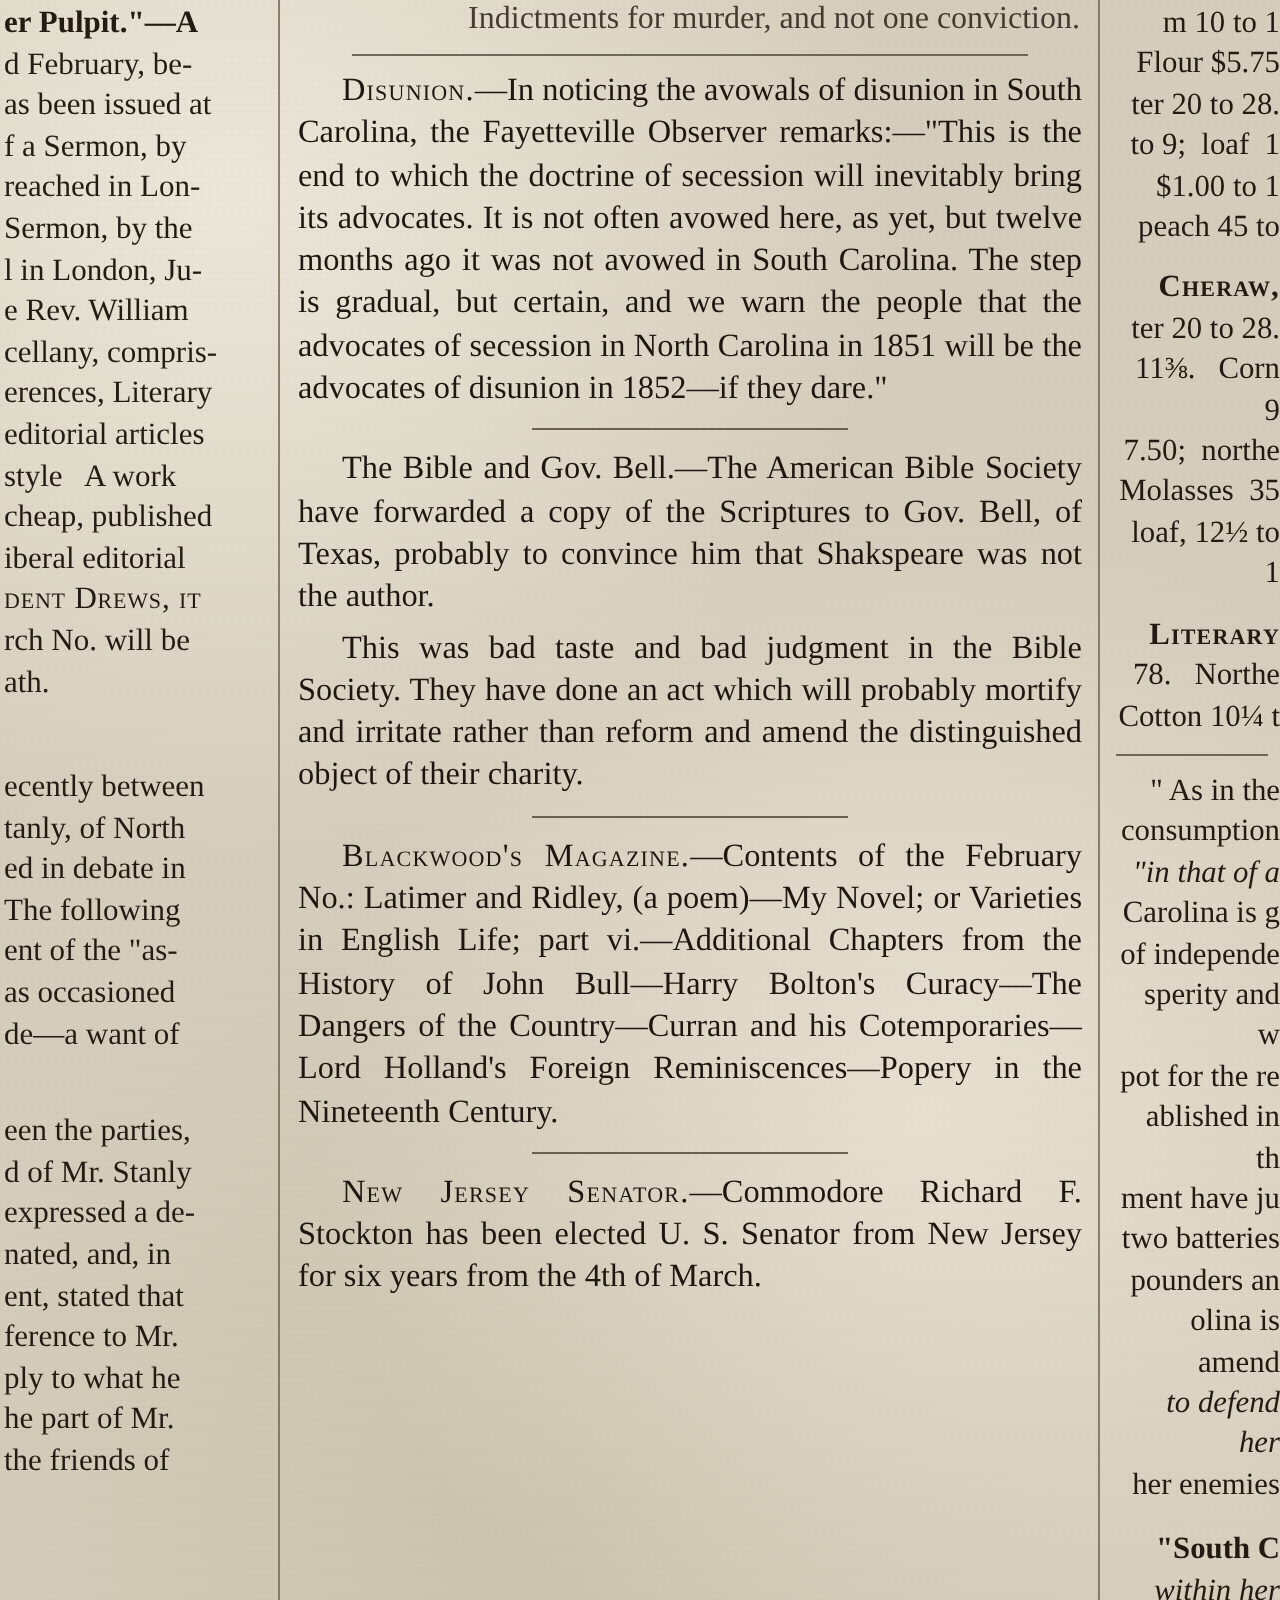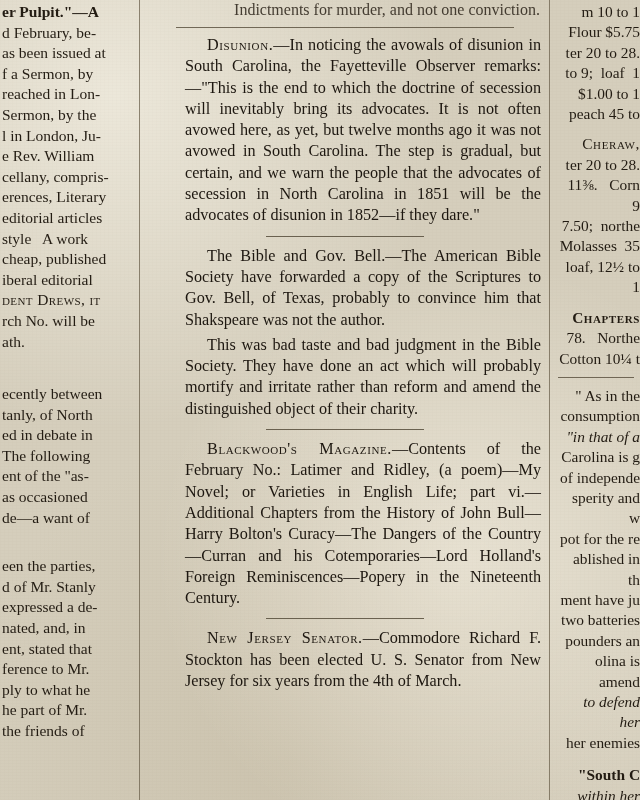--- a/index.html
+++ b/index.html
@@ -102,21 +102,21 @@
     border: 0;
     border-top: 1px solid #5d5442;
     margin: 9px 120px 9px 120px;
     opacity: .9;
   }
   .sc {
     font-variant: small-caps;
     letter-spacing: .6px;
   }
   .ital { }
-  .indent { text-indent: 22px; margin-left: 36px; }
+  .indent { text-indent: 22px; }
   .block { padding: 0 3px; }
 
   
   .col-right .rbody {
     font-size: 15.4px;
     line-height: 20.4px;
     color: #221b12;
     padding-left: 3px;
     white-space: pre-wrap;
     text-align: right;
@@ -221,29 +221,29 @@
   <div class="col col-right">
     <div style="height:2px"></div>
     <div class="rbody">m 10 to 1</div>
     <div class="rbody">Flour $5.75</div>
     <div class="rbody">ter 20 to 28.</div>
     <div class="rbody">to 9;  loaf  1</div>
     <div class="rbody">$1.00 to 1</div>
     <div class="rbody">peach 45 to</div>
 
     <div style="height:10px"></div>
-    <div class="rbody sc" style="font-weight:normal">Cheraw,</div>
+    <div class="rbody sc" style="font-weight:bold">Cheraw,</div>
     <div class="rbody">ter 20 to 28.</div>
     <div class="rbody">11⅜.   Corn 9</div>
     <div class="rbody">7.50;  northe</div>
     <div class="rbody">Molasses  35</div>
     <div class="rbody">loaf, 12½ to 1</div>
 
     <div style="height:10px"></div>
-    <div class="rbody sc" style="font-weight:bold">Chapters</div>
+    <div class="rbody sc" style="font-weight:bold">Literary</div>
     <div class="rbody">78.   Northe</div>
     <div class="rbody">Cotton 10¼ t</div>
 
     <hr class="sep">
 
     <div class="rbody">" As in the</div>
     <div class="rbody">consumption</div>
     <div class="rbody ital">"in that of a</div>
     <div class="rbody">Carolina is g</div>
     <div class="rbody">of independe</div>

